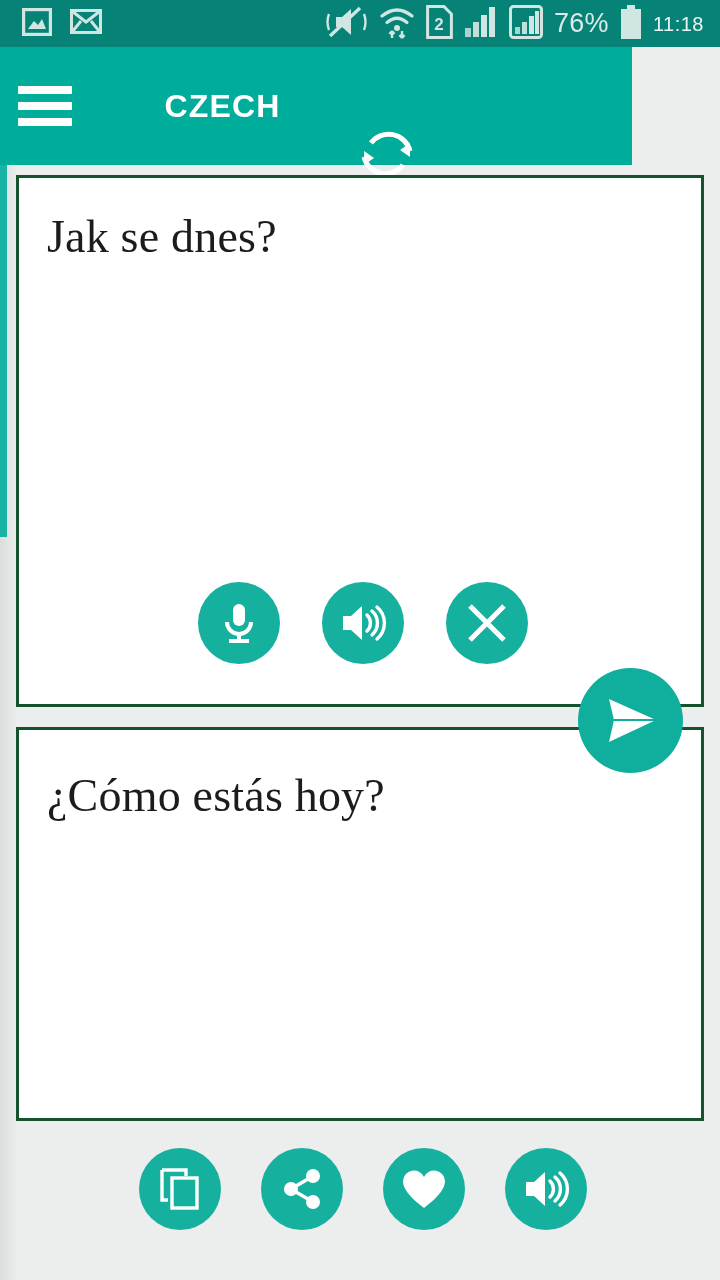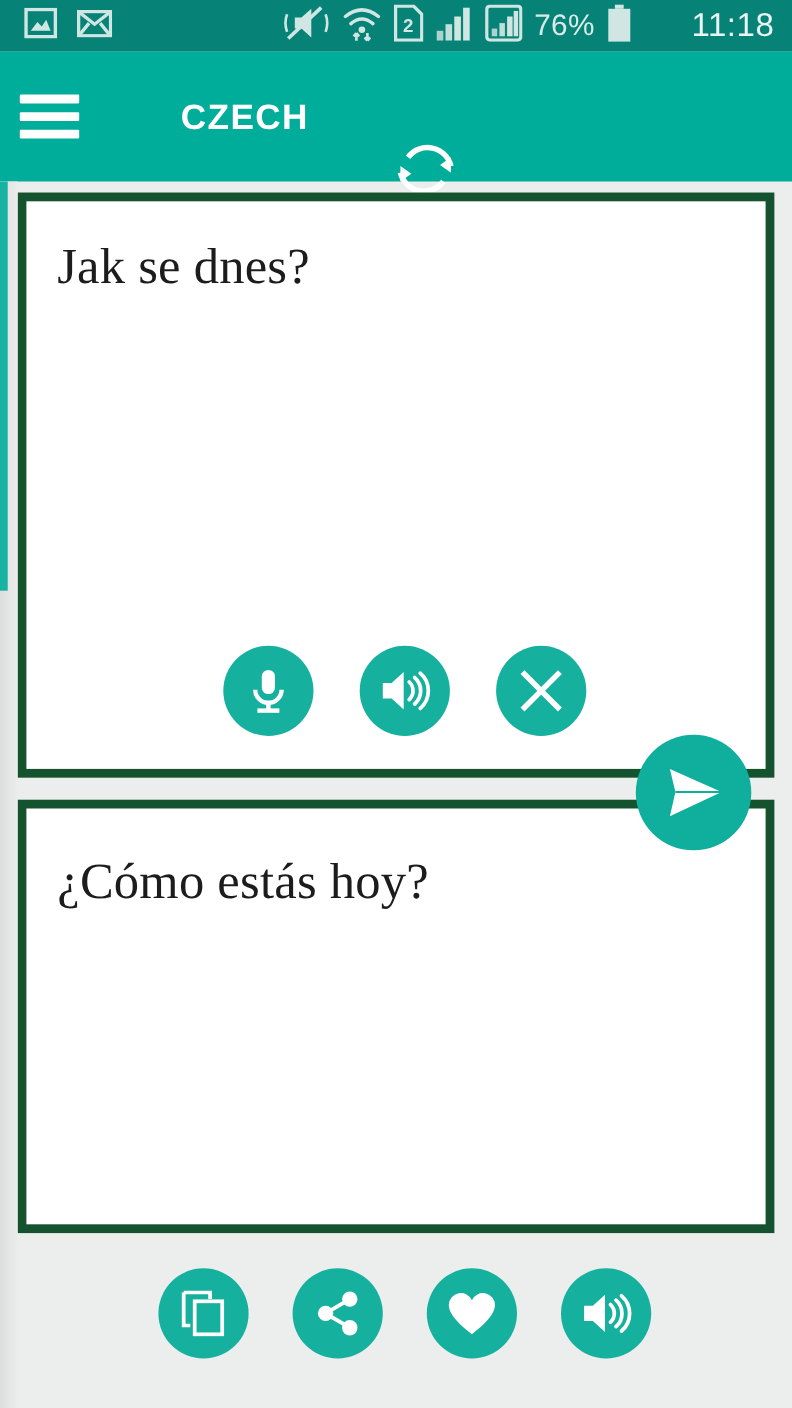--- a/index.html
+++ b/index.html
@@ -17,26 +17,26 @@
   }
   .sb-left { display:flex; align-items:center; gap:18px; padding-left:22px; }
   .sb-right {
     margin-left:auto; display:flex; align-items:center;
     gap:11px; padding-right:16px;
   }
   .sb-text {
     color:#d8ebe8; font-size:27px; font-weight:400;
     letter-spacing:.3px; line-height:1;
   }
-  .sb-clock { font-size:30px; color:#eaf4f2; letter-spacing:.5px;margin-left:44px; }
+  .sb-clock { font-size:20px; color:#eaf4f2; letter-spacing:.5px; }
   .sb-ico { display:block; }
 
   
   .appbar {
-    position:absolute; top:47px; left:0; width:720px; height:118px;
+    position:absolute; top:47px; left:0; width:632px; height:118px;
     background:#00ac9a; display:flex; align-items:center;
   }
   .hamburger {
     width:54px; height:40px; margin-left:18px;
     display:flex; flex-direction:column; justify-content:space-between;
     cursor:pointer;
   }
   .hamburger span { display:block; height:8px; background:#fff; border-radius:1px; }
   .lang {
     color:#fff; font-size:32px; font-weight:bold; letter-spacing:1.2px;
@@ -45,21 +45,21 @@
   .lang-src { position:absolute; left:120px; width:205px; }
   .lang-dst { position:absolute; left:455px; width:230px; }
   .swap-btn {
     position:absolute; left:352px; top:74px;
     width:70px; height:66px; cursor:pointer;
   }
 
   
   .card {
     position:absolute; left:16px; width:688px;
-    background:#fff; border:8px solid #14532d;
+    background:#fff; border:3px solid #14532d;
   }
   #card-source { top:175px; height:532px; }
   #card-target { top:727px; height:394px; }
 
   .phrase {
     position:absolute; left:28px; color:#1c1c1c;
     font-family:"Liberation Serif", serif;
     font-size:46px; line-height:1.05; letter-spacing:.2px;
     white-space:nowrap;
   }

